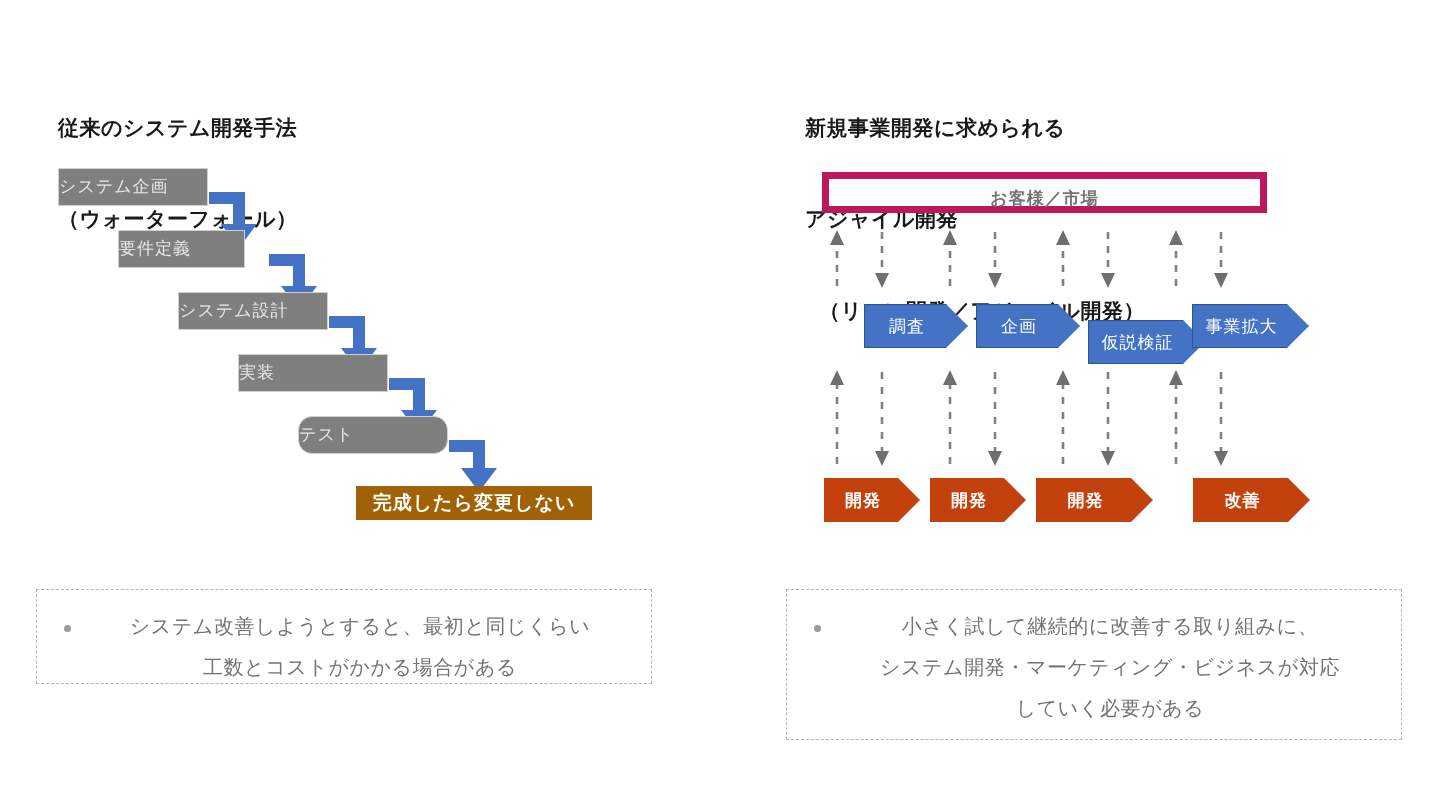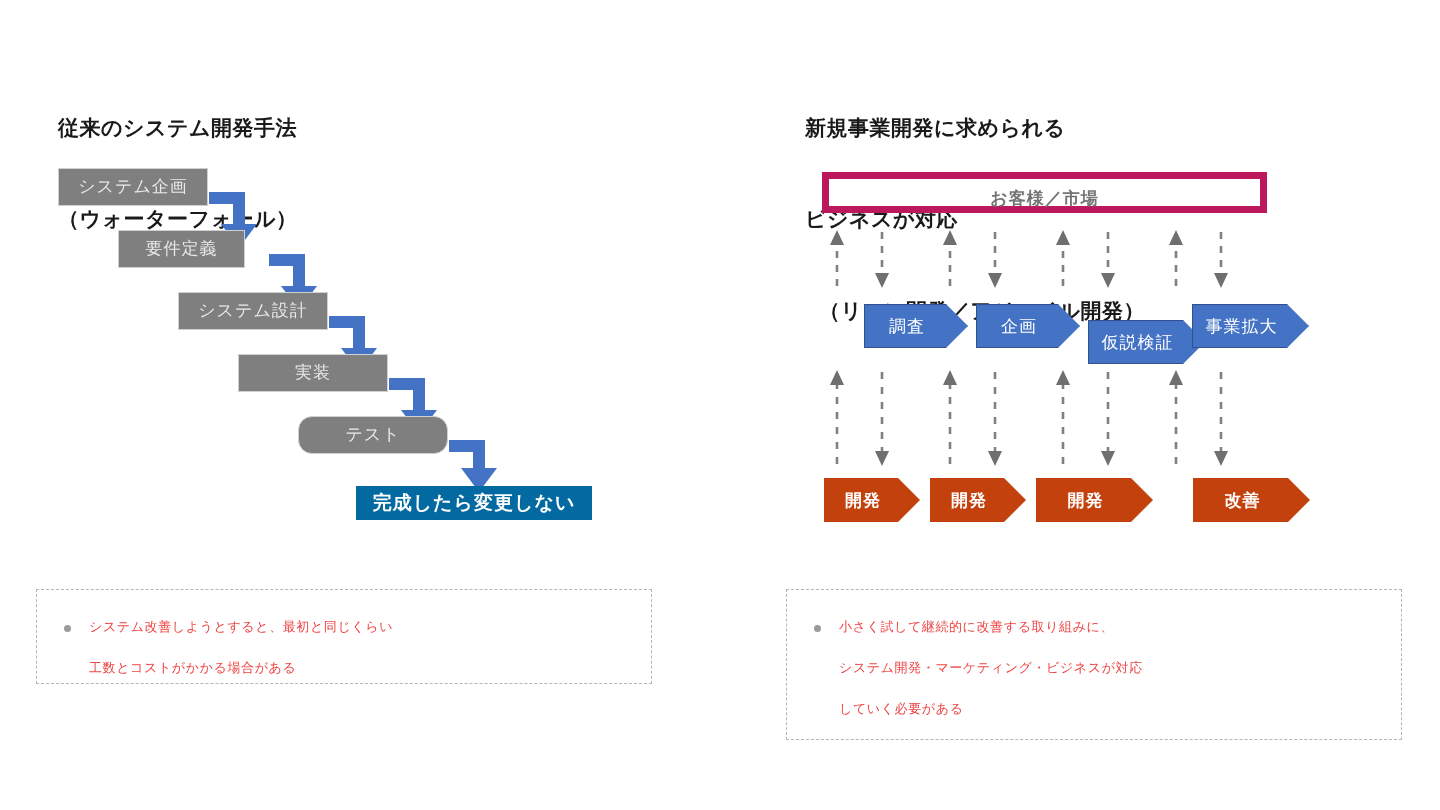--- a/index.html
+++ b/index.html
@@ -33,27 +33,27 @@
   #waterfall{position:absolute;left:0;top:0;width:720px;height:560px;}
   .wf-box{
     position:absolute;
     background:#7f7f7f;
     border:1px solid #d0d0d0;
     box-sizing:border-box;
     color:#e8e8e8;
     font-size:17px;
     line-height:36px;
     height:38px;
-    text-align:center;
+    text-align:left;
     letter-spacing:1px;
     white-space:nowrap;
   }
   .wf-goal{
     position:absolute;
-    background:#0369a1;
+    background:#a16207;
     color:#ffffff;
     font-weight:bold;
     font-size:19px;
     line-height:34px;
     height:34px;
     text-align:center;
     letter-spacing:1px;
     white-space:nowrap;
   }
   .wf-arrow{position:absolute;}
@@ -112,25 +112,26 @@
   .note{
     position:absolute;
     border:1px dashed #b5b5b5;
     box-sizing:border-box;
     padding:16px 20px 16px 22px;
   }
   .note ul{margin:0;padding:0;list-style:none;}
   .note li{
     position:relative;
     padding-left:30px;
-    color:#ef4444;
-    font-size:13px;
+    color:#737373;
+    font-size:20px;
     line-height:41px;
     letter-spacing:0.6px;
     white-space:pre-line;
+    text-align:center;
   }
   .note li::before{
     content:"";
     position:absolute;
     left:5px;top:19px;
     width:7px;height:7px;
     border-radius:50%;
     background:#9a9a9a;
   }
   #left-note{left:36px;top:589px;width:616px;height:95px;}
@@ -190,21 +191,21 @@
       <li>システム改善しようとすると、最初と同じくらい
 工数とコストがかかる場合がある</li>
     </ul>
   </div>
 </div>
 
 <div>
 
   <div class="title" id="right-title">
     <span class="ln">新規事業開発に求められる</span>
-    <span class="ln">ビジネスが対応</span>
+    <span class="ln">アジャイル開発</span>
     <span class="ln indent">（リーン開発／アジャイル開発）</span>
   </div>
 
   <div id="agile">
 
     <div id="customer-box">
       <span>お客様／市場</span>
     </div>
 
     <svg class="dashline" style="left:822px;top:228px;" width="450" height="62" viewBox="0 0 450 62">

